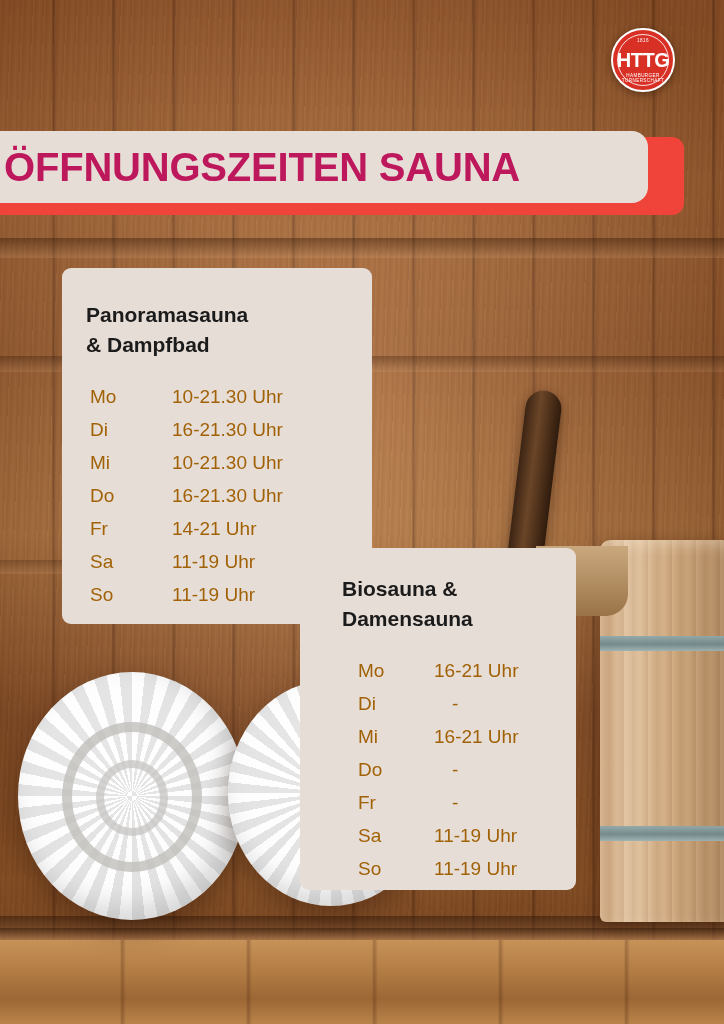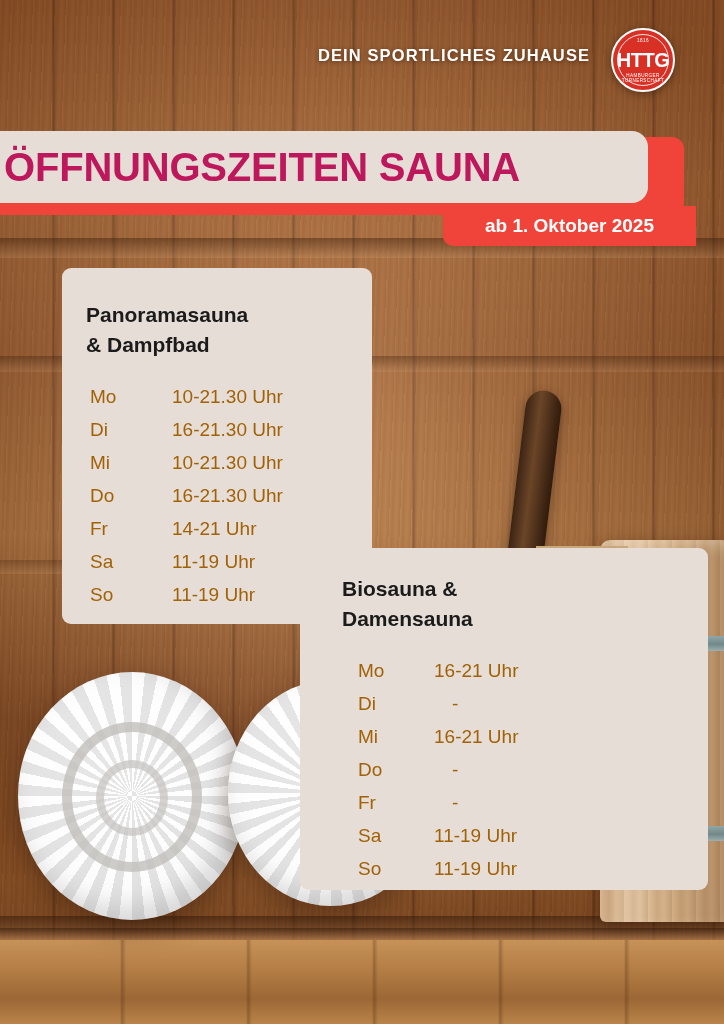--- a/index.html
+++ b/index.html
@@ -209,21 +209,21 @@
     font-weight: bold;
   }
 
   
   .card {
     position: absolute;
     background: #e7ddd7;
     border-radius: 9px;
   }
   .card-a { left: 62px;  top: 268px; width: 310px; height: 356px; }
-  .card-b { left: 300px; top: 548px; width: 408px; height: 342px; }
+  .card-b { left: 300px; top: 548px; width: 276px; height: 342px; }
 
   .card-title {
     color: #1b1b1b;
     font-size: 21px;
     font-weight: bold;
     line-height: 1.45;
   }
   .card-a .card-title { padding: 32px 0 0 24px; }
   .card-b .card-title { padding: 26px 0 0 42px; }
 
@@ -261,35 +261,31 @@
   <div class="ladle-cup"></div>
 
   <div class="bench-edge"></div>
   <div class="bench"></div>
 
   <div class="towel towel-a"></div>
   <div class="towel towel-b"></div>
   <div class="towel-spiral spiral-a"></div>
   <div class="towel-spiral spiral-b"></div>
 
-  <div class="tagline">DEIN SPORTLICHES ZUHAUSE</div>
 
   <div class="logo">
     <div class="logo-inner"></div>
     <div class="logo-top-text">1816</div>
     <div class="logo-mark">HTTG</div>
     <div class="logo-bottom-text">HAMBURGER TURNERSCHAFT</div>
   </div>
 
   <div class="title-red"></div>
   <div class="title-card">
     <div class="title-text">ÖFFNUNGSZEITEN SAUNA</div>
-  </div>
-  <div class="date-badge">
-    <span>ab 1. Oktober 2025</span>
   </div>
 
   <div class="card card-a">
     <div class="card-title">
       <div>Panoramasauna</div>
       <div>&amp; Dampfbad</div>
     </div>
     <table class="hours">
       <tbody>
         <tr>

